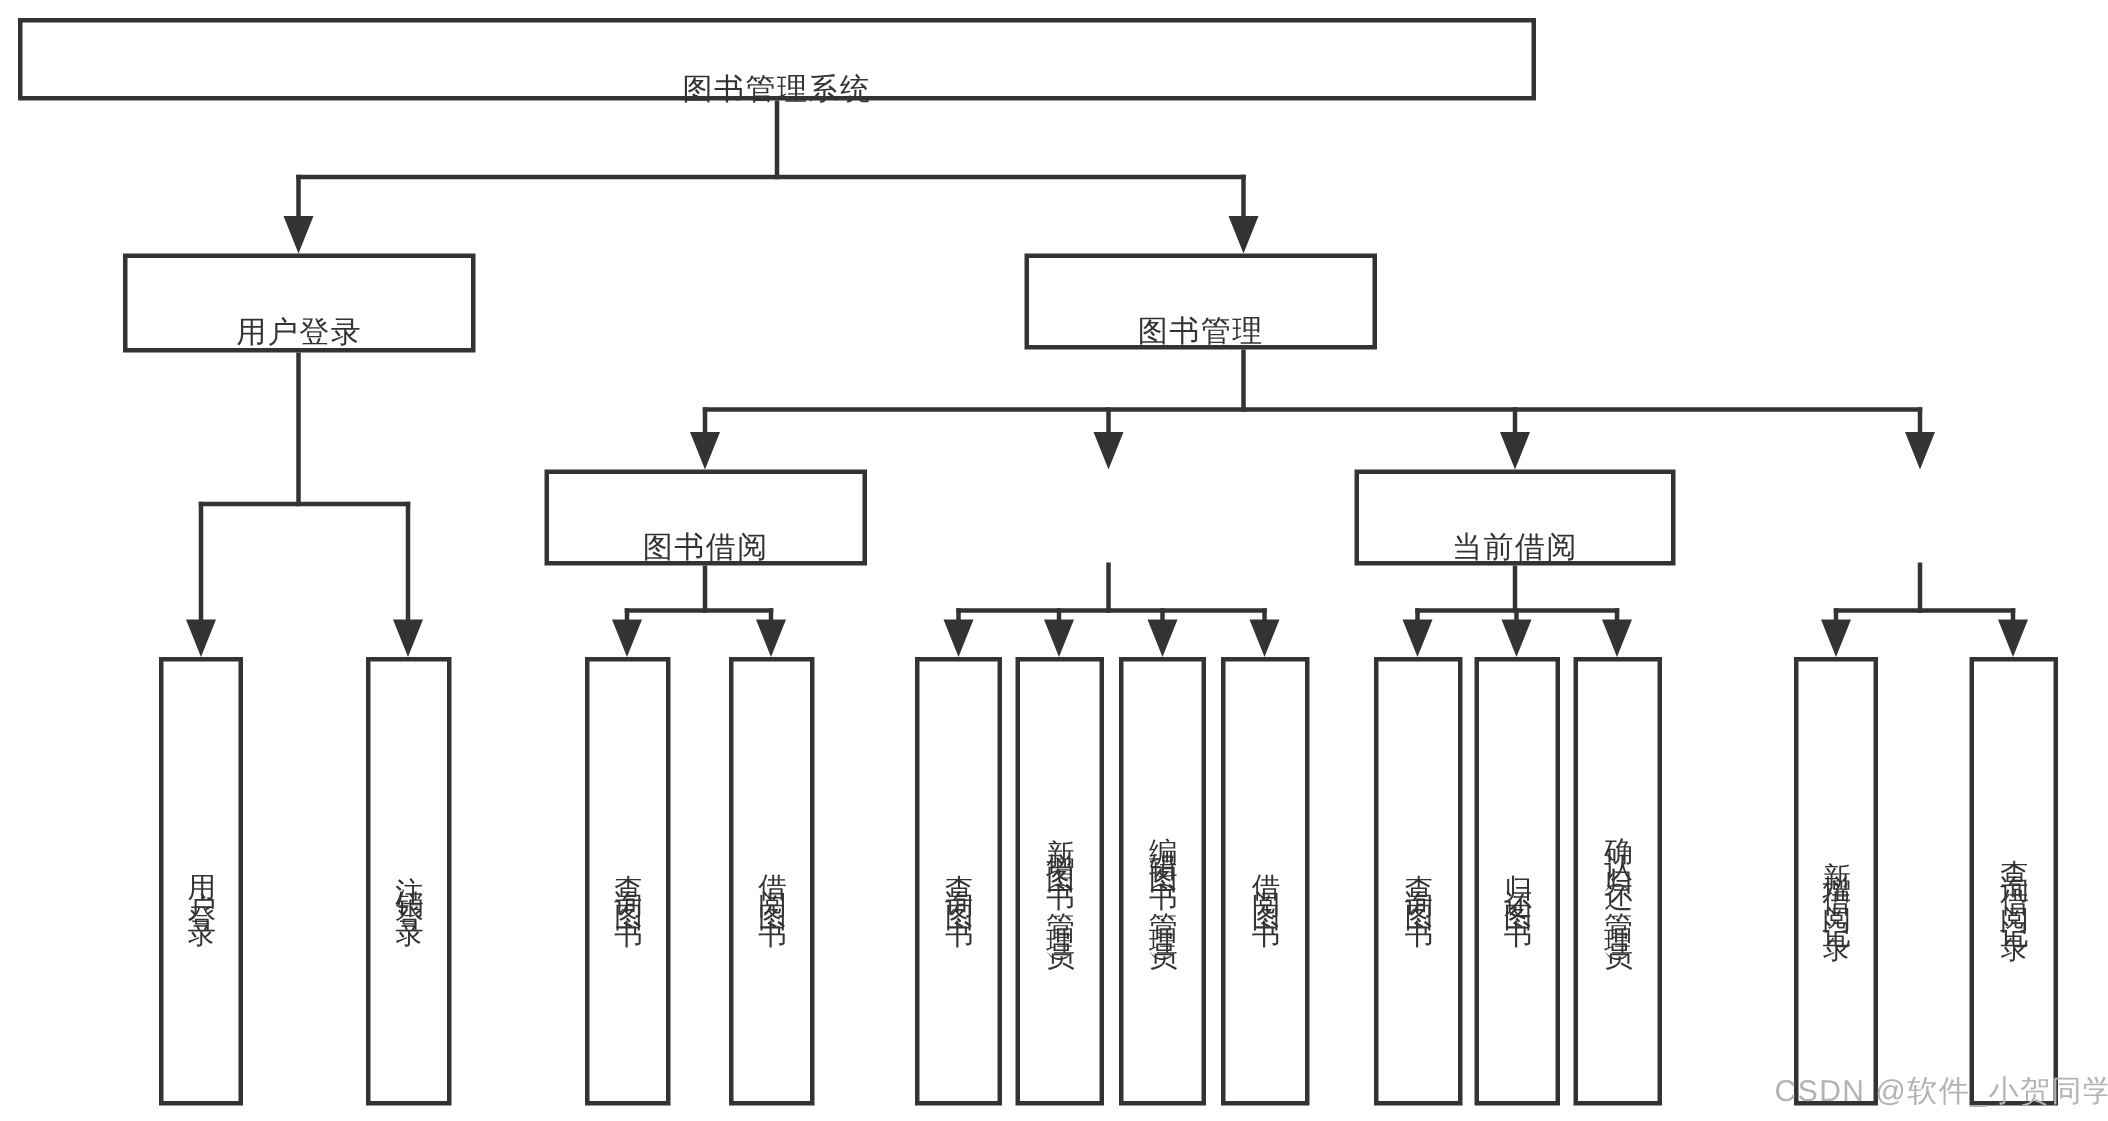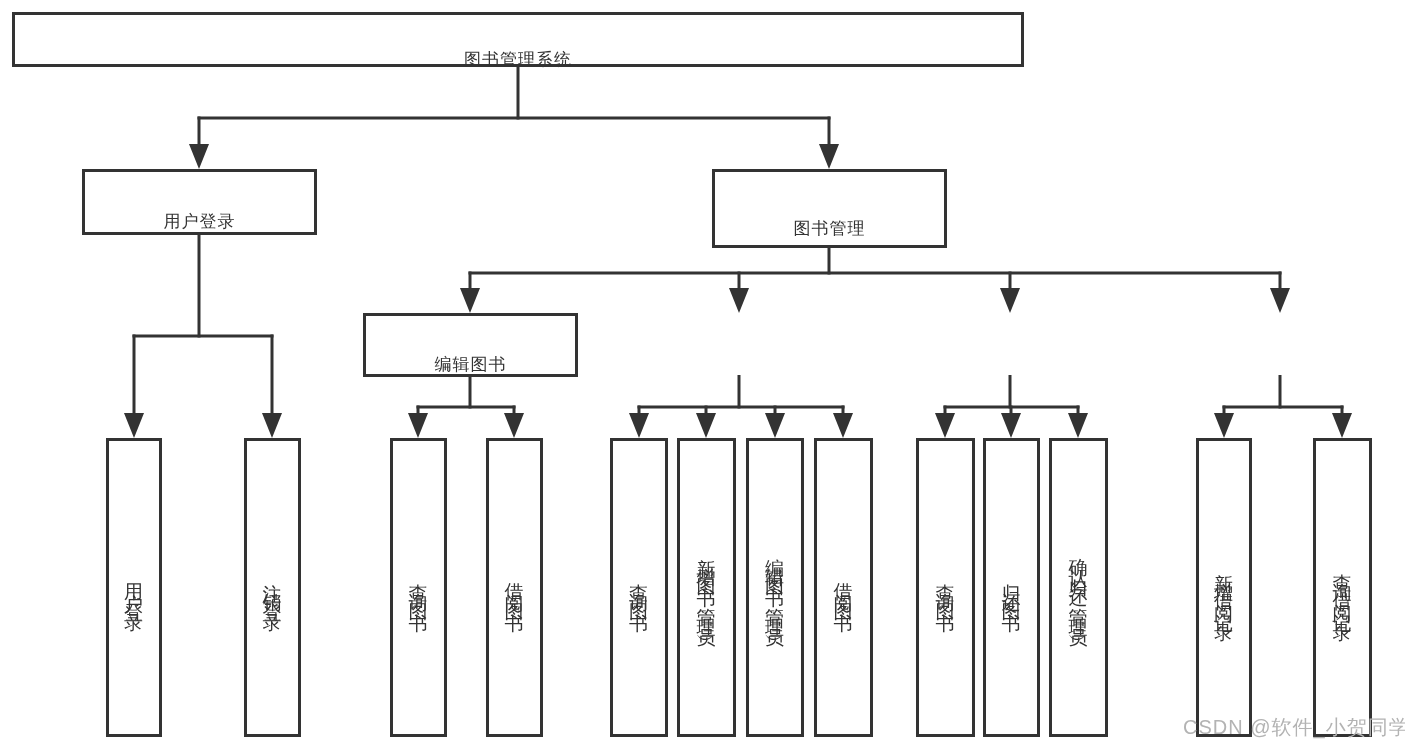--- a/index.html
+++ b/index.html
@@ -9,21 +9,21 @@
     font-family:"Liberation Sans","DejaVu Sans",sans-serif;
     color:#333333;
   }
   #stage{position:absolute;inset:0;width:1405px;height:747px;}
   svg.wires{position:absolute;left:0;top:0;pointer-events:none;}
   .box{
     position:absolute;box-sizing:border-box;
     border:3px solid #333333;background:#ffffff;
     display:flex;align-items:center;justify-content:center;
   }
-  .hlabel{font-size:17px;letter-spacing:1px;color:#333333;white-space:nowrap;margin-top:39px;}
+  .hlabel{font-size:20px;letter-spacing:1px;color:#333333;white-space:nowrap;margin-top:39px;}
   .leaf{top:438px;height:299px;}
   .vtext{
     writing-mode:vertical-rl;text-orientation:mixed;
     font-size:19px;letter-spacing:10px;color:#333333;
     line-height:1;white-space:nowrap;
   }
   .watermark{
     position:absolute;left:1183px;top:714px;
     font-size:20px;color:#b3b3b3;letter-spacing:1px;white-space:nowrap;
   }
@@ -99,26 +99,29 @@
     </g>
   </svg>
 
   <div class="box" style="left:12px;top:12px;width:1012px;height:55px">
     <span class="hlabel">图书管理系统</span>
   </div>
 
   <div class="box" style="left:82px;top:169px;width:235px;height:66px">
     <span class="hlabel">用户登录</span>
   </div>
-  <div class="box" style="left:712px;top:169px;width:235px;height:79px">
+  <div class="box" style="left:683px;top:169px;width:235px;height:64px">
     <span class="hlabel">图书管理</span>
   </div>
 
   <div class="box" style="left:363px;top:313px;width:215px;height:64px">
-    <span class="hlabel">编辑图书</span>
+    <span class="hlabel">图书借阅</span>
+  </div>
+  <div class="box" style="left:903px;top:313px;width:214px;height:64px">
+    <span class="hlabel">当前借阅</span>
   </div>
 
   <div class="box leaf" style="left:106px;width:56px">
     <span class="vtext">用户登录</span>
   </div>
   <div class="box leaf" style="left:244px;width:57px">
     <span class="vtext">注销登录</span>
   </div>
 
   <div class="box leaf" style="left:390px;width:57px">

